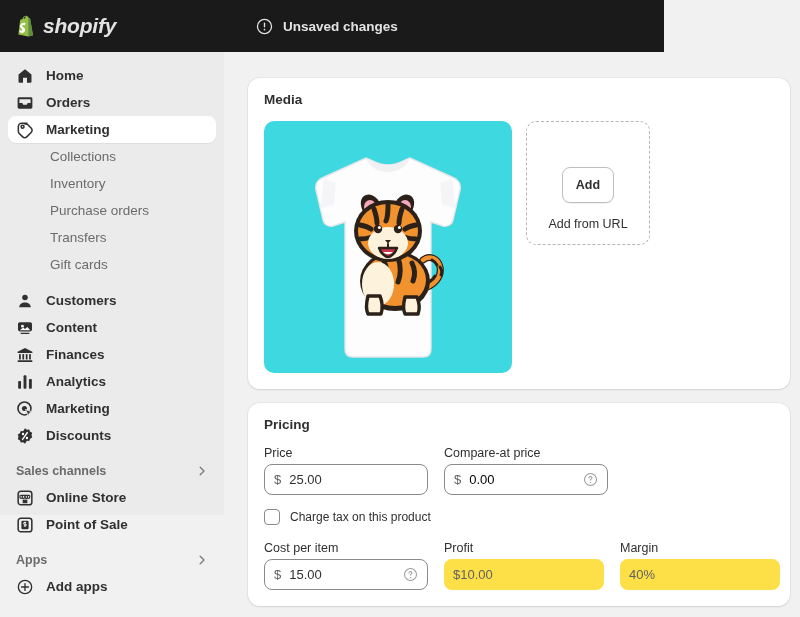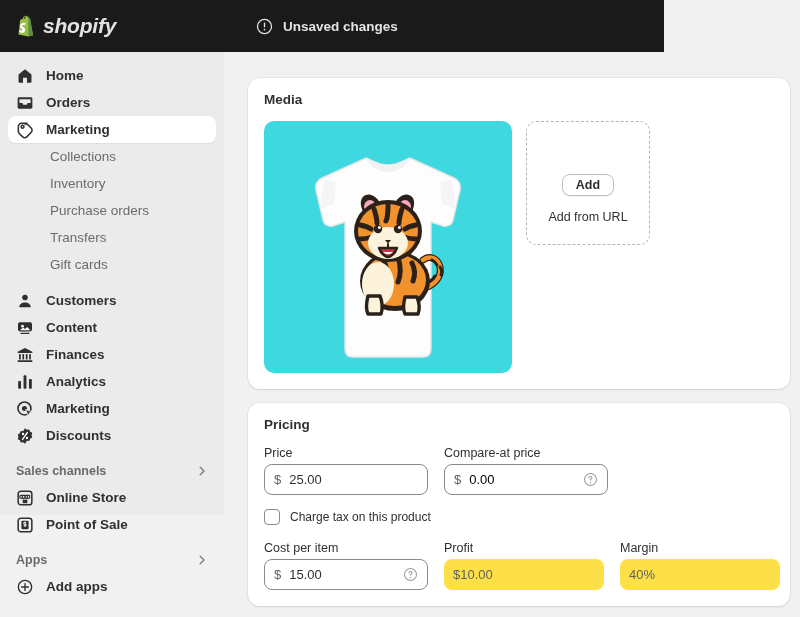--- a/index.html
+++ b/index.html
@@ -77,21 +77,21 @@
   }
   .dropzone {
     width: 124px; height: 124px; border-radius: 10px;
     border: 1.5px dashed #b5b5b5; background: #fff;
     display: flex; flex-direction: column; align-items: center; justify-content: center;
     gap: 14px; flex: none;
   }
   .add-btn {
     background: #fff; border: 1px solid #bfbfbf; border-radius: 8px;
     box-shadow: 0 1px 0 rgba(0,0,0,.05);
-    padding: 3px 13px; font-size: 12.5px; font-weight: 600; color: #303030;
+    padding: 10px 13px; font-size: 12.5px; font-weight: 600; color: #303030;
     font-family: inherit; cursor: pointer; margin-top: 32px;
   }
   .add-url { font-size: 12.5px; color: #303030; }
 
   
   .field-grid { display: flex; gap: 16px; }
   .field { display: flex; flex-direction: column; }
   .field-label { font-size: 12.5px; color: #303030; margin-bottom: 4px; }
   .input {
     height: 31px; border: 1px solid #8a8a8a; border-radius: 8px;

